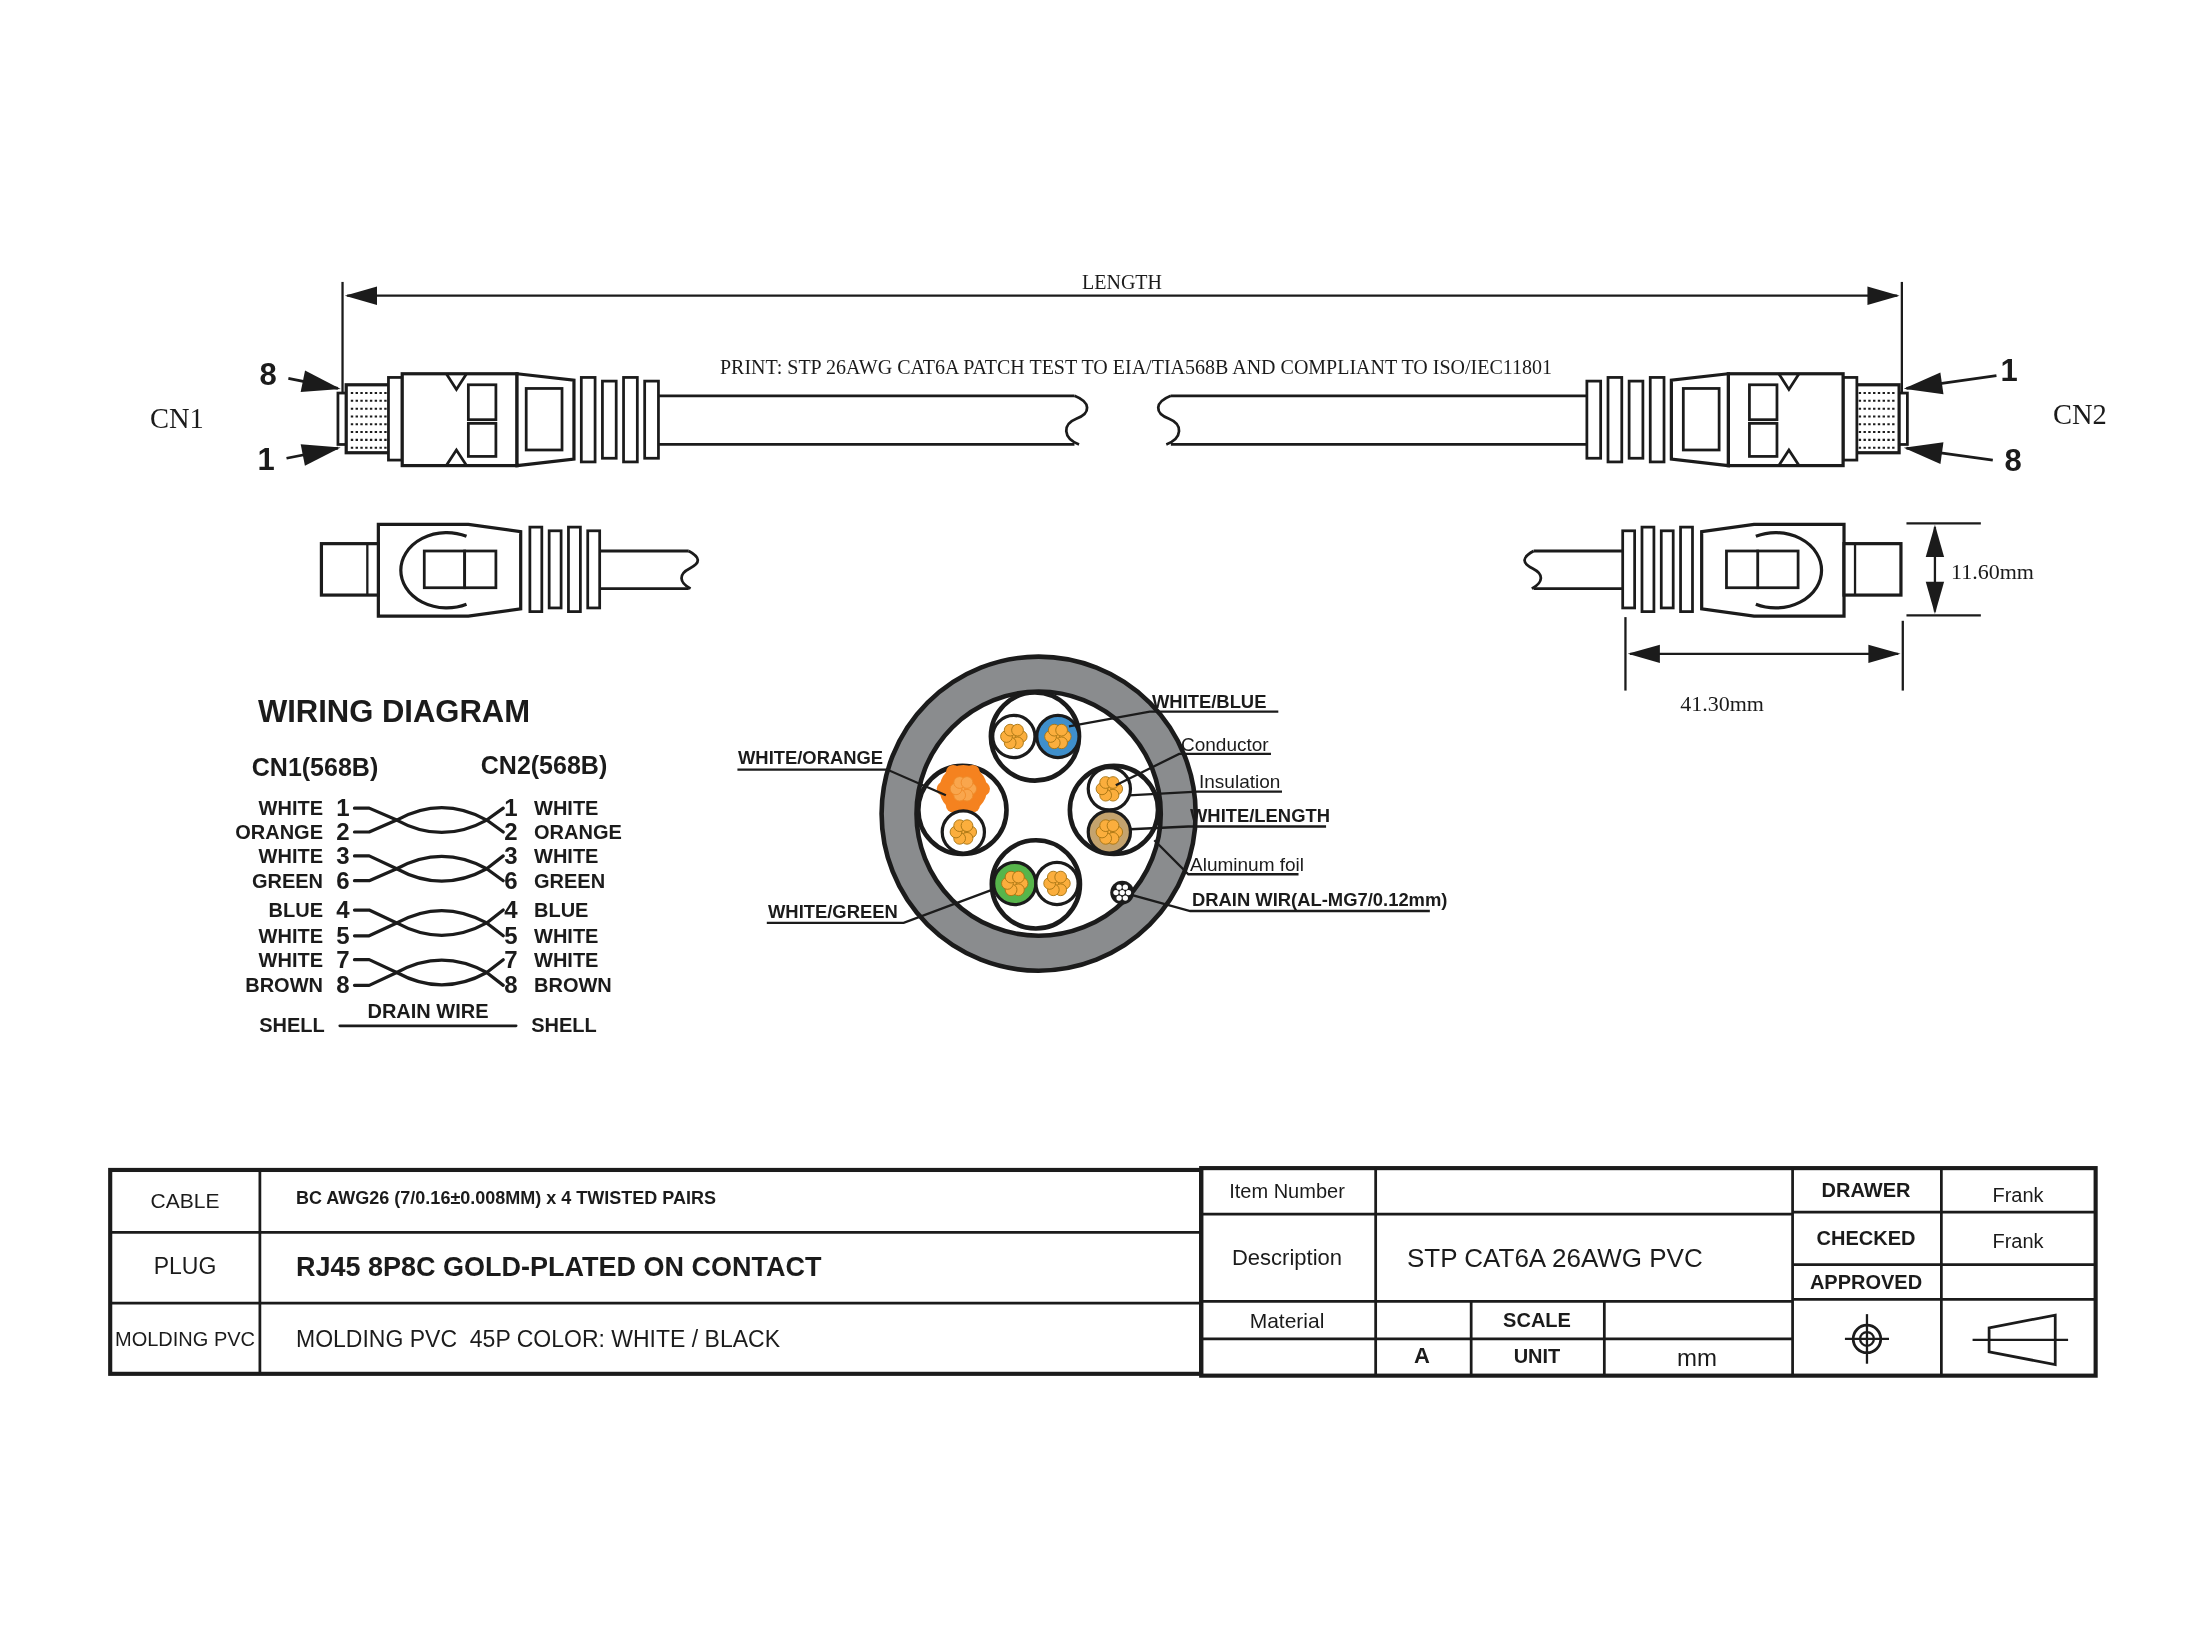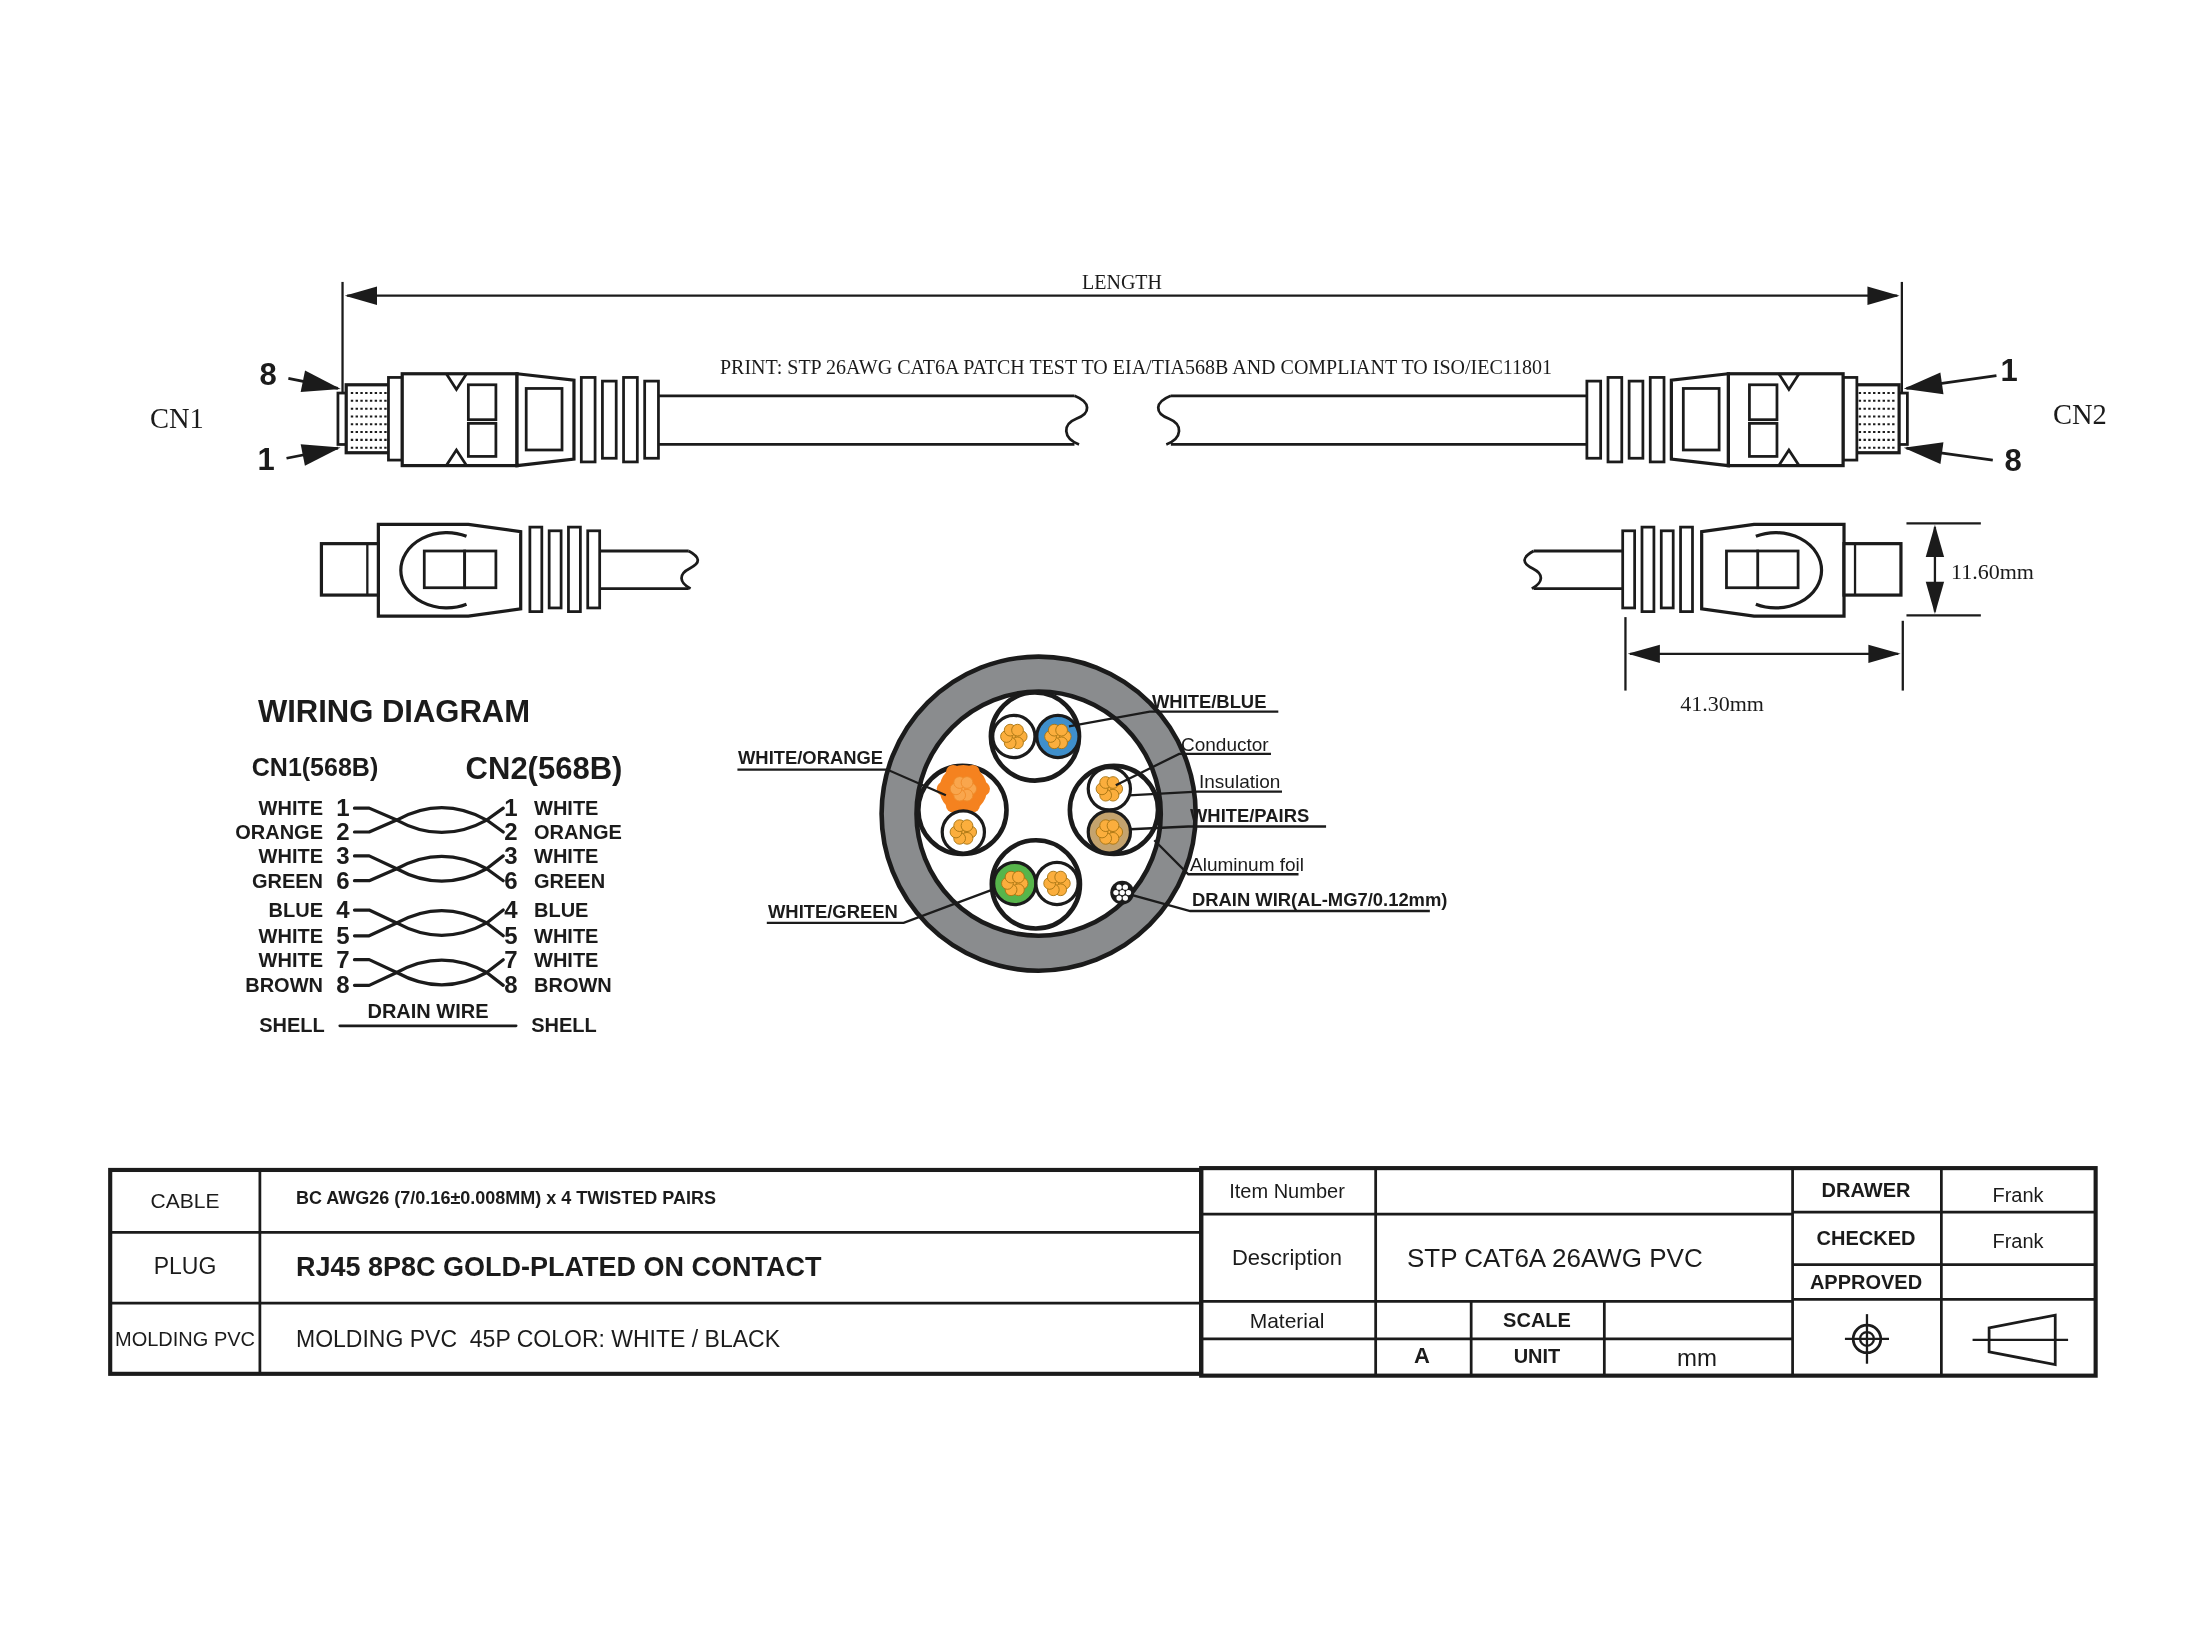--- a/index.html
+++ b/index.html
@@ -233,21 +233,21 @@
 <div class="t sans b cx" style="left:268px;top:359px;font-size:31px;">8</div>
 <div class="t sans b cx" style="left:266px;top:444px;font-size:31px;">1</div>
 <div class="t sans b cx" style="left:2009px;top:355px;font-size:31px;">1</div>
 <div class="t sans b cx" style="left:2013px;top:445px;font-size:31px;">8</div>
 
 <div class="t serif" style="left:1951px;top:561px;font-size:22px;">11.60mm</div>
 <div class="t serif cx" style="left:1722px;top:665px;font-size:22px;margin-top:28px;">41.30mm</div>
 
 <div class="t sans b" style="left:258px;top:696px;font-size:31px;">WIRING DIAGRAM</div>
 <div class="t sans b cx" style="left:315px;top:755px;font-size:25px;">CN1(568B)</div>
-<div class="t sans b cx" style="left:544px;top:753px;font-size:31px;">CN2(568B)</div>
+<div class="t sans b cx" style="left:544px;top:753px;font-size:25px;">CN2(568B)</div>
 
 <div class="t sans b rt" style="right:1881px;top:798px;font-size:20px;">WHITE</div>
 <div class="t sans b cx" style="left:343px;top:796px;font-size:24px;">1</div>
 <div class="t sans b cx" style="left:511px;top:796px;font-size:24px;">1</div>
 <div class="t sans b" style="left:534px;top:798px;font-size:20px;">WHITE</div>
 
 <div class="t sans b rt" style="right:1881px;top:822px;font-size:20px;">ORANGE</div>
 <div class="t sans b cx" style="left:343px;top:820px;font-size:24px;">2</div>
 <div class="t sans b cx" style="left:511px;top:820px;font-size:24px;">2</div>
 <div class="t sans b" style="left:534px;top:822px;font-size:20px;">ORANGE</div>
@@ -282,21 +282,21 @@
 <div class="t sans b cx" style="left:511px;top:973px;font-size:24px;">8</div>
 <div class="t sans b" style="left:534px;top:975px;font-size:20px;">BROWN</div>
 
 <div class="t sans b cx" style="left:428px;top:1001px;font-size:20px;">DRAIN WIRE</div>
 <div class="t sans b cx" style="left:292px;top:1015px;font-size:20px;">SHELL</div>
 <div class="t sans b cx" style="left:564px;top:1015px;font-size:20px;">SHELL</div>
 
 <div class="t sans b" style="left:1152px;top:693px;font-size:18.4px;">WHITE/BLUE</div>
 <div class="t sans" style="left:1181px;top:735px;font-size:19px;">Conductor</div>
 <div class="t sans" style="left:1199px;top:772px;font-size:19px;">Insulation</div>
-<div class="t sans b" style="left:1190px;top:807px;font-size:18.4px;">WHITE/PAIRS</div>
+<div class="t sans b" style="left:1190px;top:807px;font-size:18.4px;">WHITE/LENGTH</div>
 <div class="t sans" style="left:1190px;top:855px;font-size:19px;">Aluminum foil</div>
 <div class="t sans b" style="left:1192px;top:891px;font-size:18.4px;">DRAIN WIR(AL-MG7/0.12mm)</div>
 <div class="t sans b" style="left:738px;top:749px;font-size:18.4px;">WHITE/ORANGE</div>
 <div class="t sans b" style="left:768px;top:903px;font-size:18.4px;">WHITE/GREEN</div>
 
 <div class="t sans cx" style="left:185px;top:1190px;font-size:21px;">CABLE</div>
 <div class="t sans b" style="left:296px;top:1189px;font-size:18px;">BC AWG26 (7/0.16±0.008MM) x 4 TWISTED PAIRS</div>
 <div class="t sans cx" style="left:185px;top:1255px;font-size:23px;">PLUG</div>
 <div class="t sans b" style="left:296px;top:1254px;font-size:27px;">RJ45 8P8C GOLD-PLATED ON CONTACT</div>
 <div class="t sans cx" style="left:185px;top:1329px;font-size:20px;">MOLDING PVC</div>

